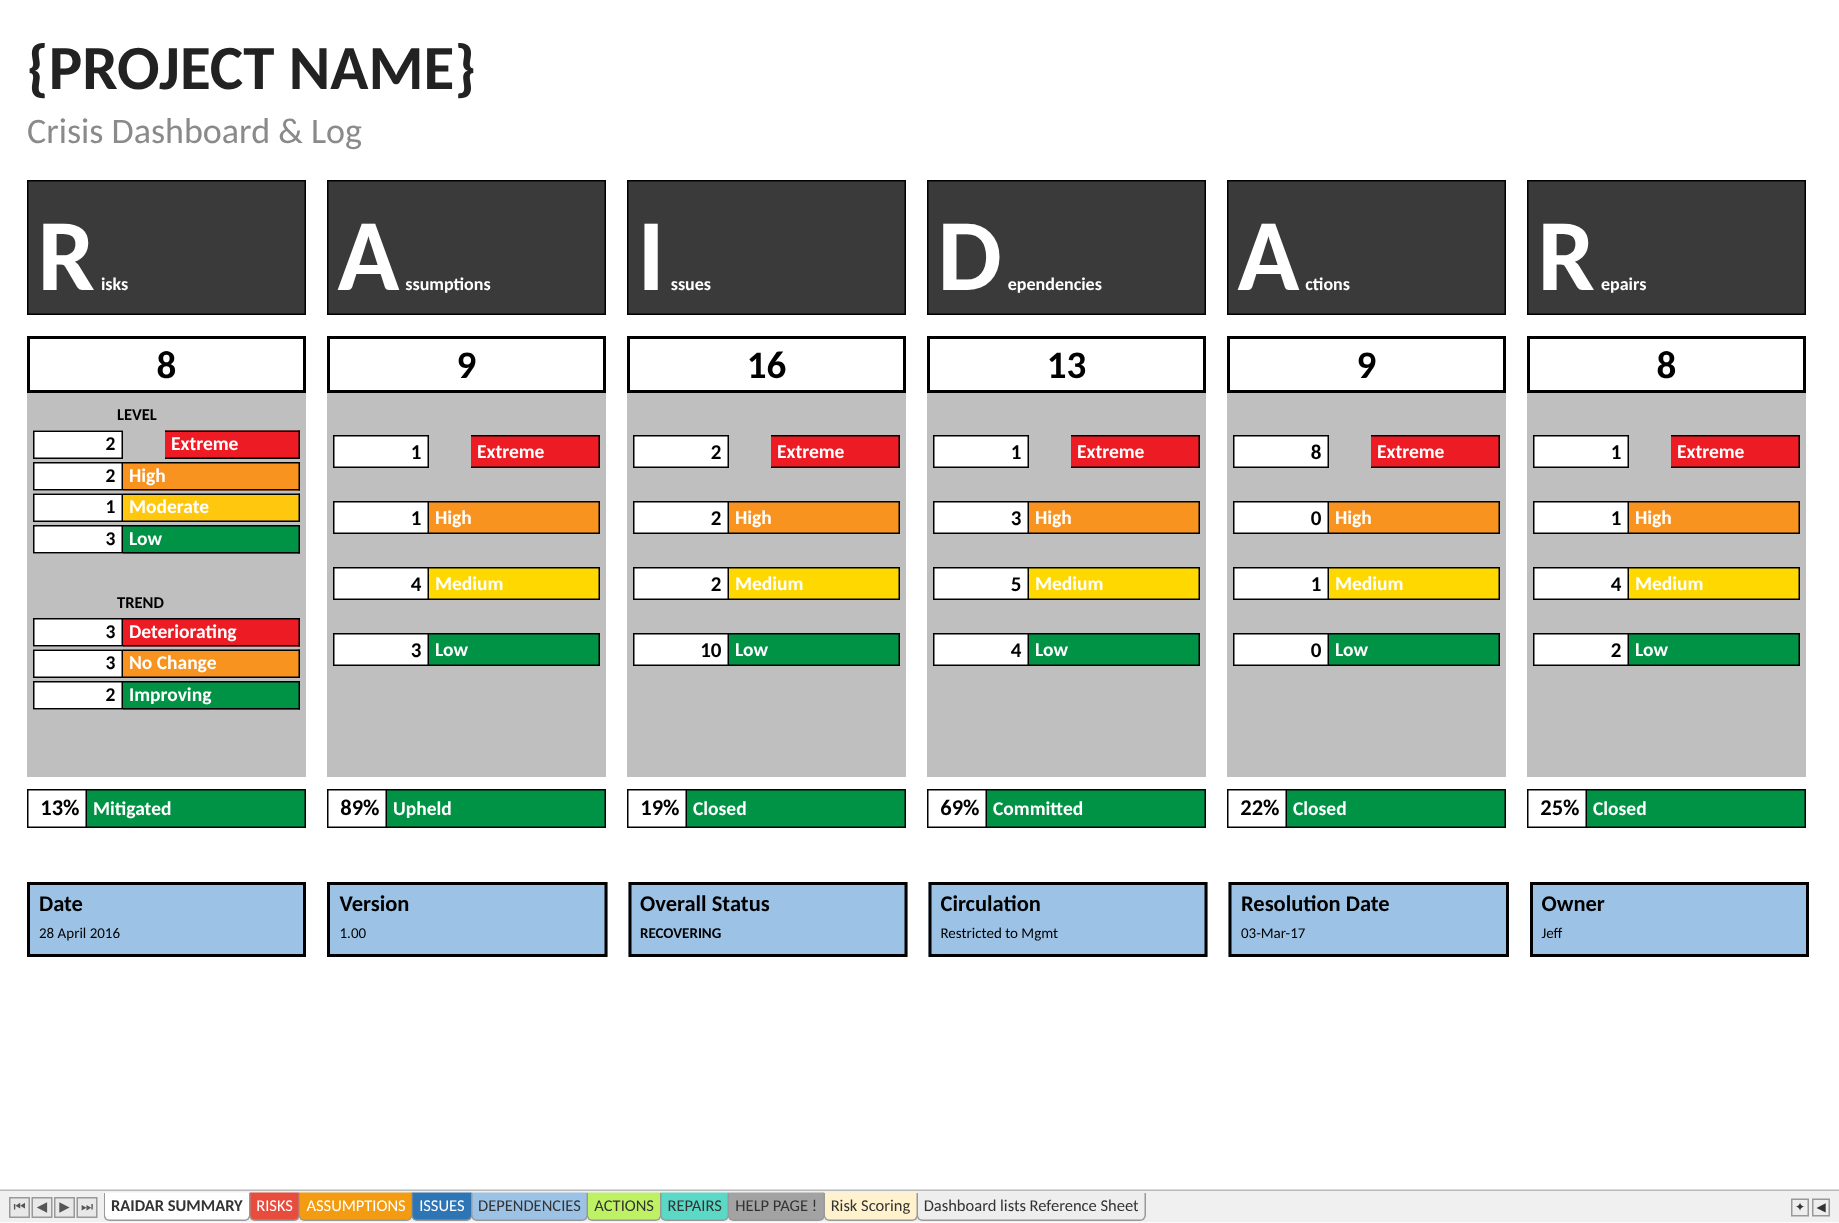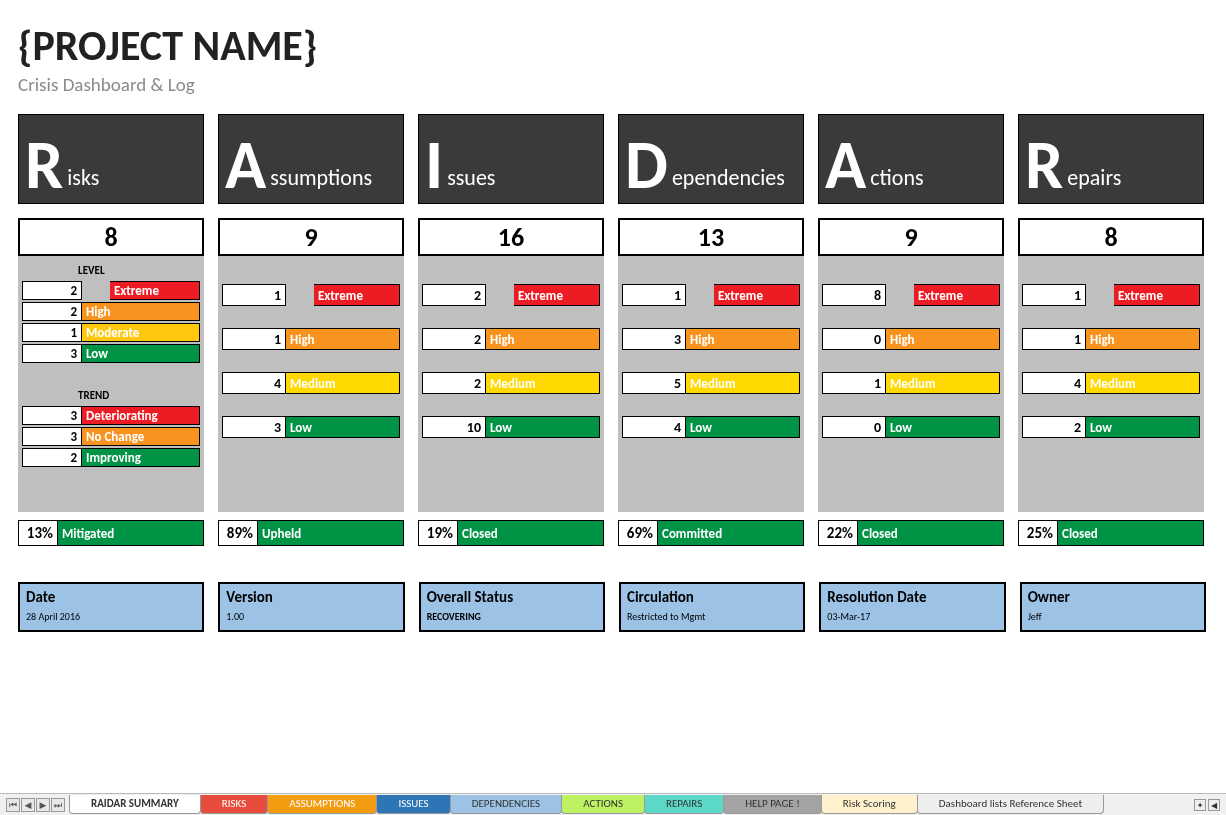--- a/index.html
+++ b/index.html
@@ -14,21 +14,21 @@
   .page {
     padding: 20px 20px 0 18px;
   }
   .title {
     font-size: 42px;
     font-weight: 700;
     color: #222;
     letter-spacing: 0;
   }
   .subtitle {
-    font-size: 19px;
+    font-size: 24px;
     color: #8a8a8a;
     margin-top: 2px;
     margin-bottom: 18px;
   }
   .cols {
     display: flex;
     gap: 14px;
   }
   .col {
     width: 186px;
@@ -47,22 +47,22 @@
     overflow: hidden;
     white-space: nowrap;
   }
   .hdr .big {
     font-size: 68px;
     font-weight: 700;
     line-height: 1;
     padding: 0 0 4px 6px;
   }
   .hdr .rest {
-    font-size: 22px;
-    font-weight: 400;
+    font-size: 12px;
+    font-weight: 700;
     padding: 0 0 12px 4px;
   }
   .gap1 { height: 14px; background: #fff; }
   .totalbox {
     border: 2px solid #000;
     background: #fff;
     height: 38px;
     display: flex;
     align-items: center;
     justify-content: center;
@@ -171,21 +171,21 @@
     padding:0 4px;
   }
   .tabnav span{
     width:14px;height:14px;
     border:1px solid #999;
     background:#e8e8e8;
     display:flex;align-items:center;justify-content:center;
     font-size:9px;color:#555;
   }
   .tab {
-    padding:2px 21px;
+    padding:2px 4px;
     border:1px solid #999;
     border-top:none;
     background:#eee;
     margin-right:-1px;
     white-space:nowrap;
     border-radius:0 0 4px 4px;
     line-height:14px;
   }
   .tab.active { background:#fff; font-weight:700; }
   .tab.red    { background:#e74c3c; color:#fff;}

